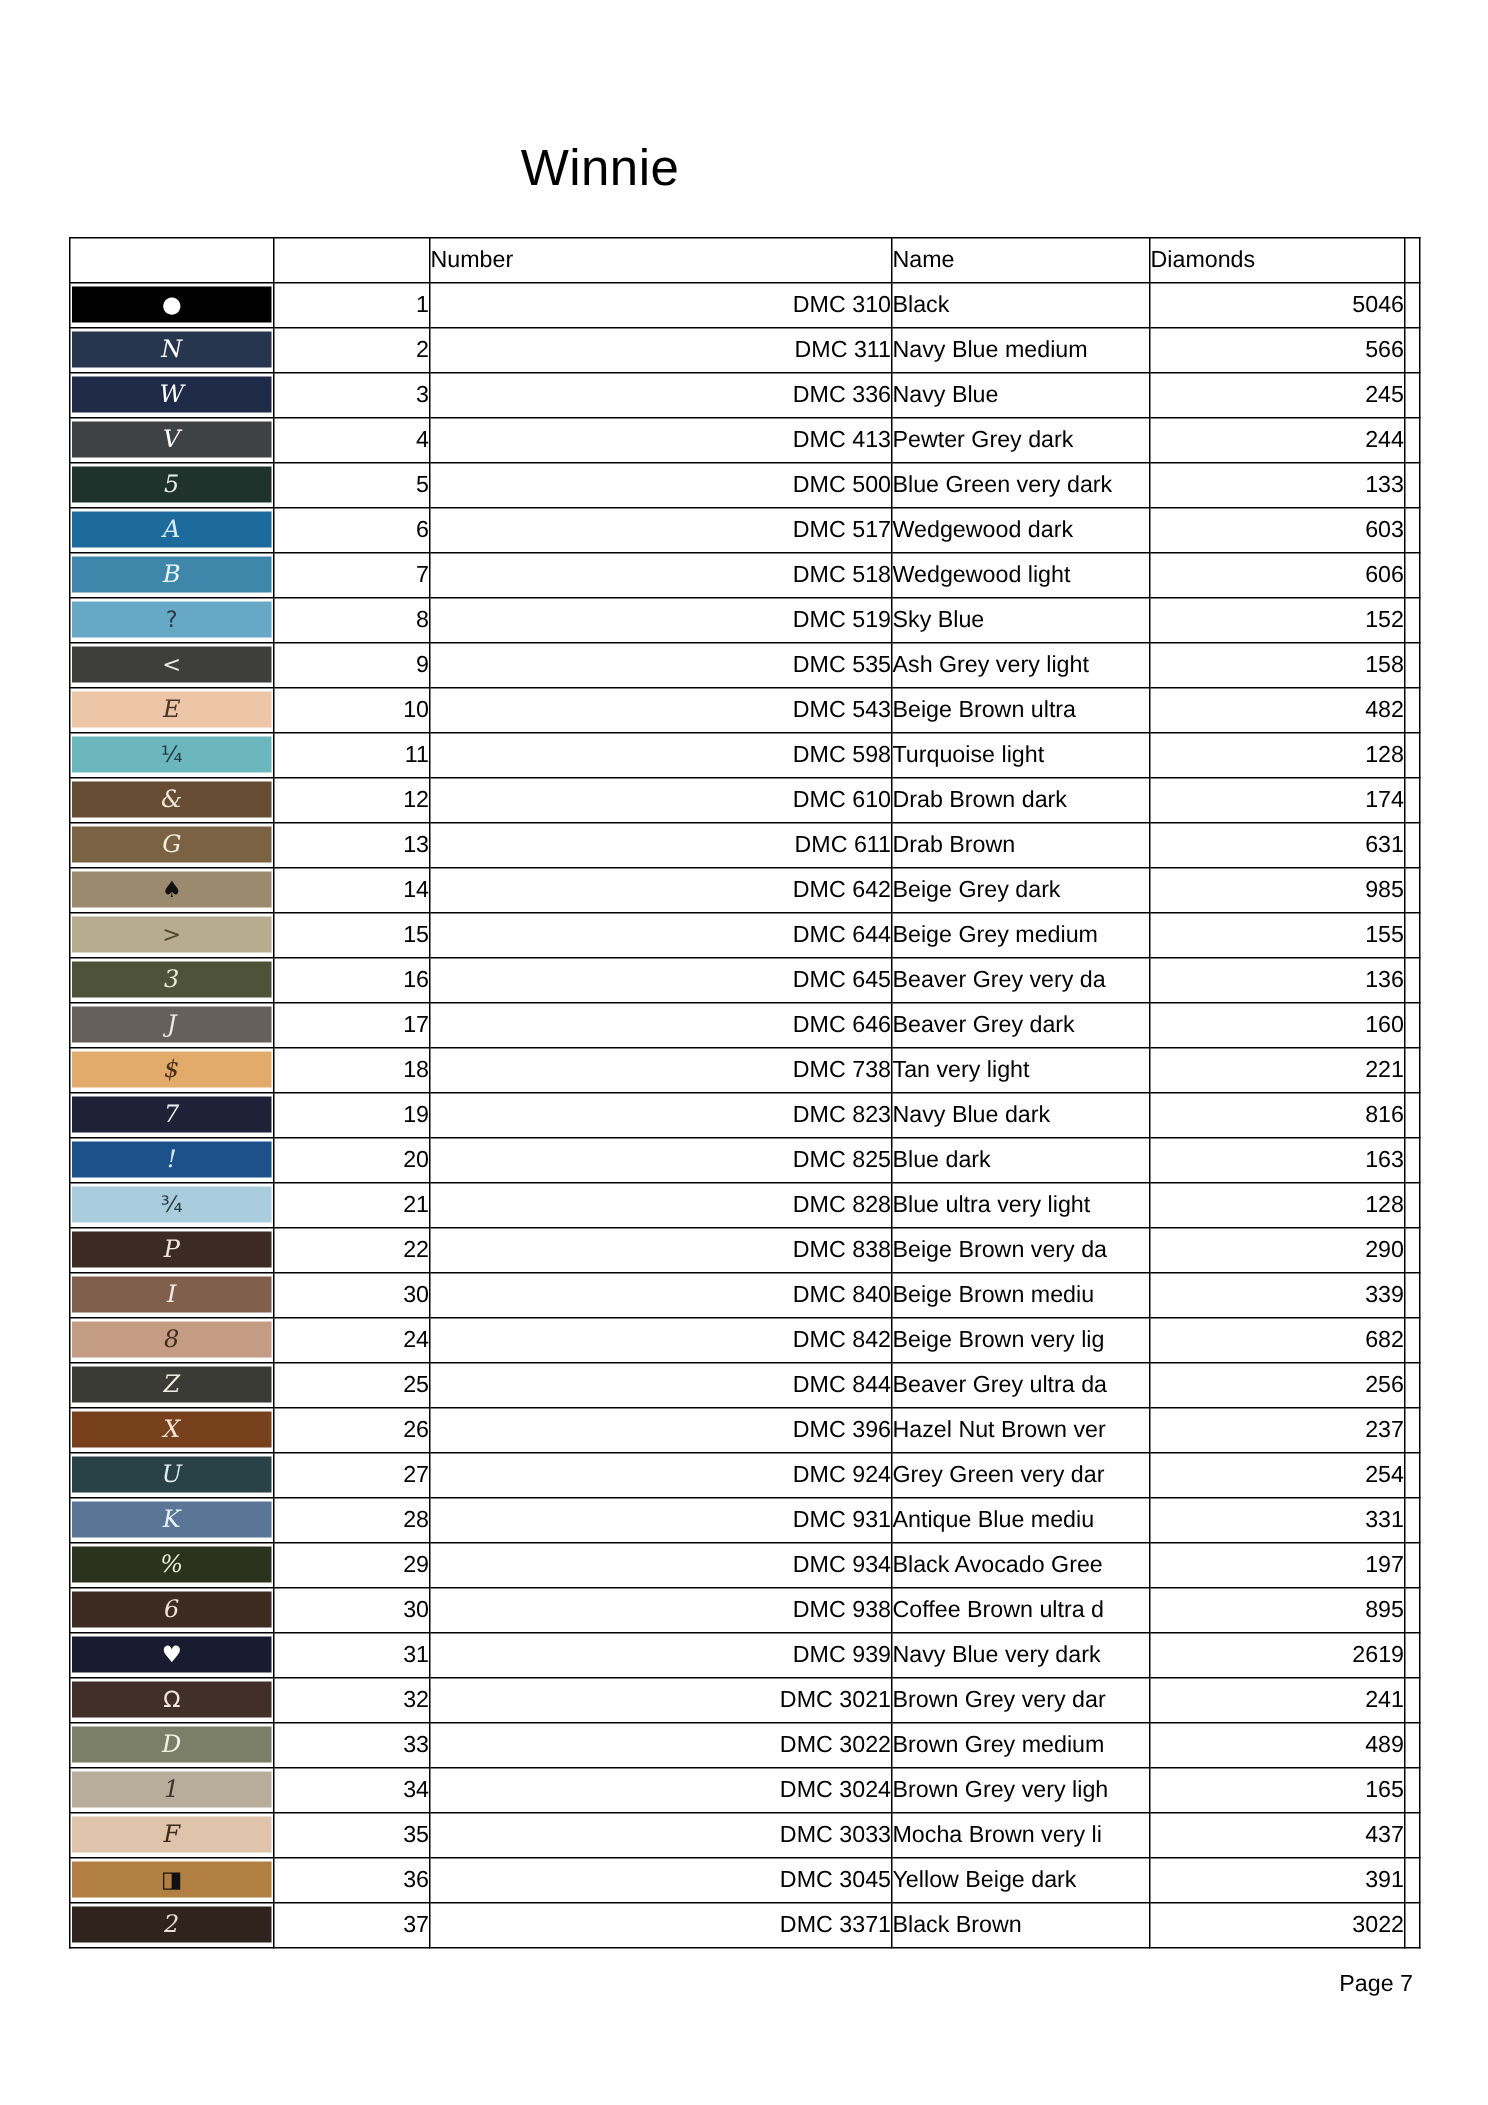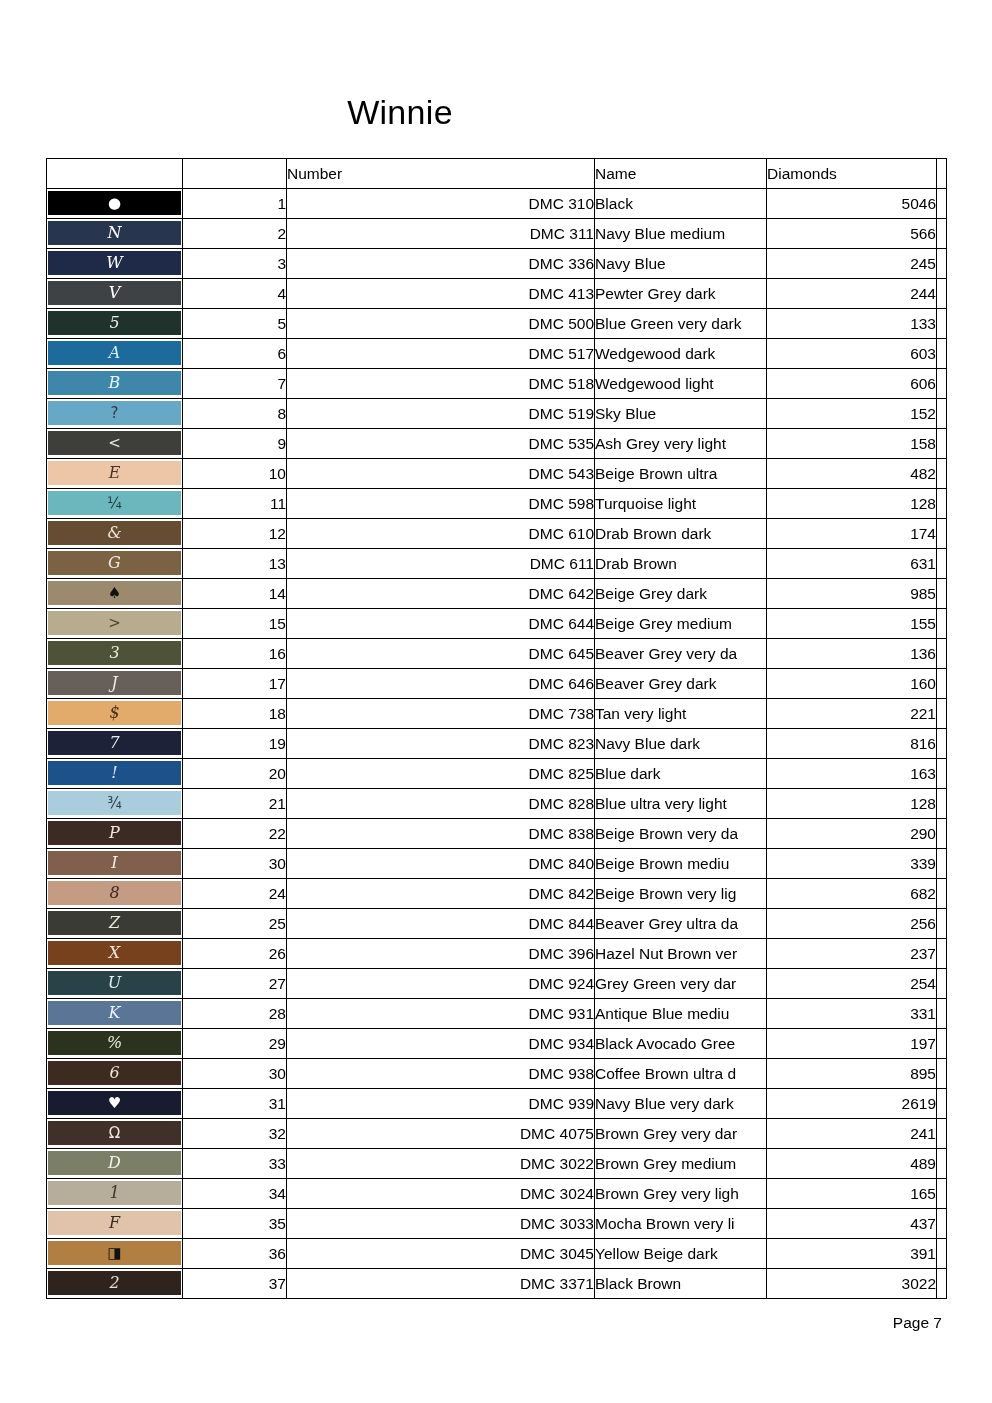--- a/index.html
+++ b/index.html
@@ -535,21 +535,21 @@
           <td class="cell-diam">2619</td>
           <td class="cell-tail"></td>
         </tr>
         <tr>
           <td class="cell-swatch">
             <div class="swatch" style="background: rgb(65, 48, 42);">
               <span class="swatch-sym glyph" style="color: rgb(243, 232, 222);">Ω</span>
             </div>
           </td>
           <td class="cell-index">32</td>
-          <td class="cell-number">DMC   4075</td>
+          <td class="cell-number">DMC   3021</td>
           <td class="cell-name">Brown Grey very dar</td>
           <td class="cell-diam">241</td>
           <td class="cell-tail"></td>
         </tr>
         <tr>
           <td class="cell-swatch">
             <div class="swatch" style="background: rgb(124, 127, 104);">
               <span class="swatch-sym" style="color: rgb(240, 242, 228);">D</span>
             </div>
           </td>

